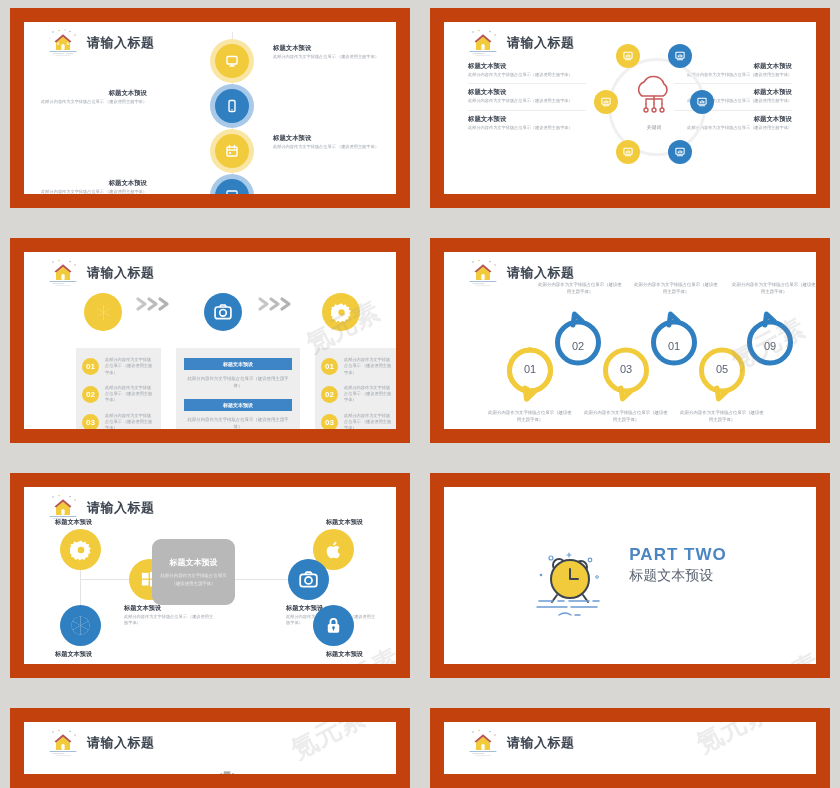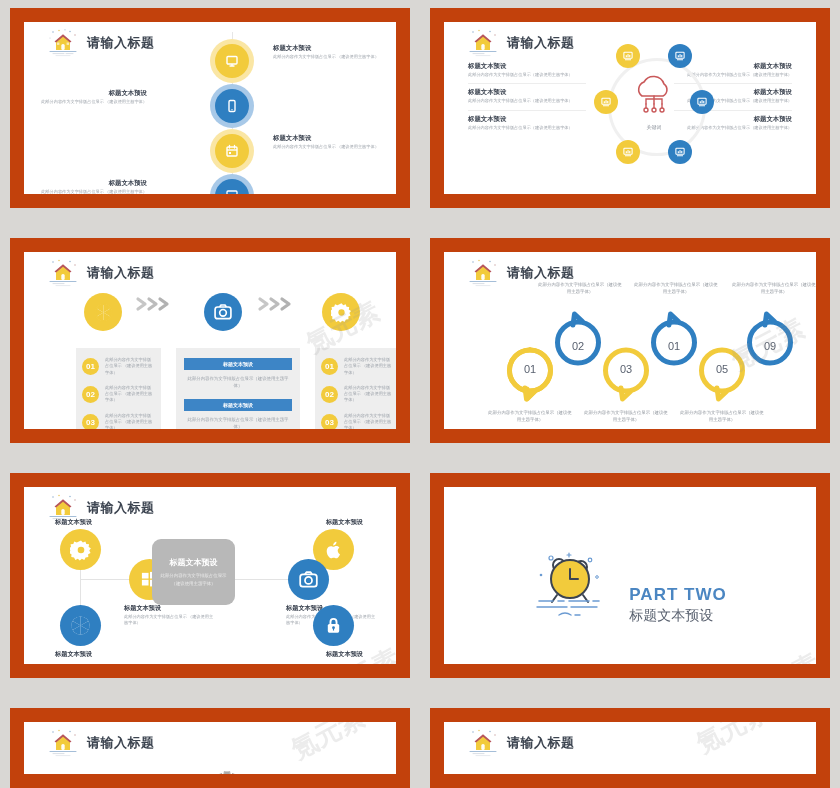--- a/index.html
+++ b/index.html
@@ -86,21 +86,21 @@
   
   .s5-conn{position:absolute;background:#e3e3e3;}
   .s5-box{position:absolute;left:128px;top:52px;width:83px;height:66px;background:#b8b8b8;border-radius:9px;
           display:flex;flex-direction:column;align-items:center;justify-content:center;padding:5px;box-sizing:border-box;}
   .s5-box .bt{font-size:8px;font-weight:bold;color:#ffffff;margin-bottom:4px;}
   .s5-box .bb{font-size:4.4px;color:#ececec;line-height:1.6;text-align:center;}
   .s5-lbl{position:absolute;font-size:6.2px;font-weight:bold;color:#3b4350;white-space:nowrap;}
   .s5-sub{position:absolute;font-size:4.2px;color:#9aa0a8;line-height:1.5;width:92px;}
 
   
-  .s6-wrap{position:absolute;left:0;right:0;top:58px;display:flex;align-items:flex-end;justify-content:center;gap:14px;}
+  .s6-wrap{position:absolute;left:0;right:0;top:58px;display:flex;align-items:flex-start;justify-content:center;gap:14px;}
   .s6-t1{font-size:17px;font-weight:bold;color:#4b86c2;letter-spacing:1px;}
   .s6-t2{font-size:14px;color:#5a6270;margin-top:2px;}
 
   
   .s7-num{width:19px;height:19px;border-radius:50%;display:flex;align-items:center;justify-content:center;
           font-size:9px;font-weight:bold;color:#fff;flex:0 0 19px;}
 
   
   .wm{position:absolute;pointer-events:none;color:rgba(150,150,150,.18);
       font-size:26px;font-weight:bold;transform:rotate(-28deg);white-space:nowrap;

